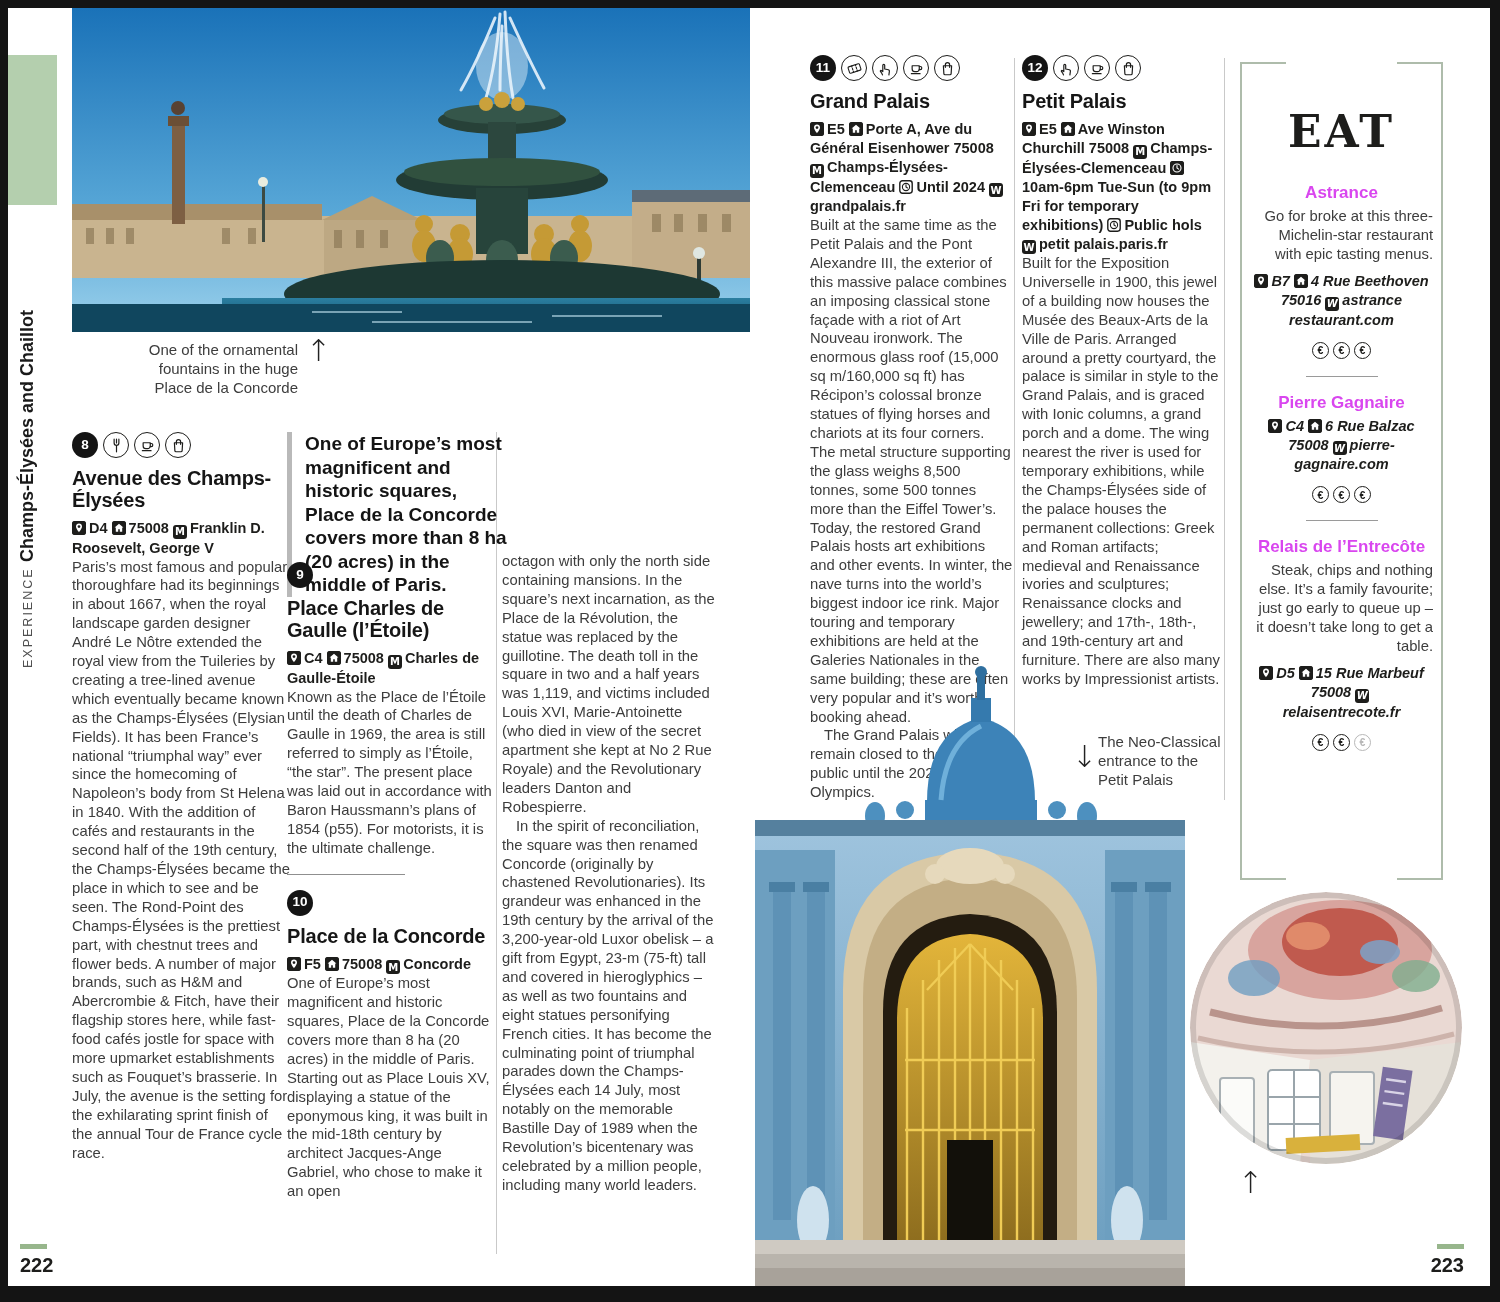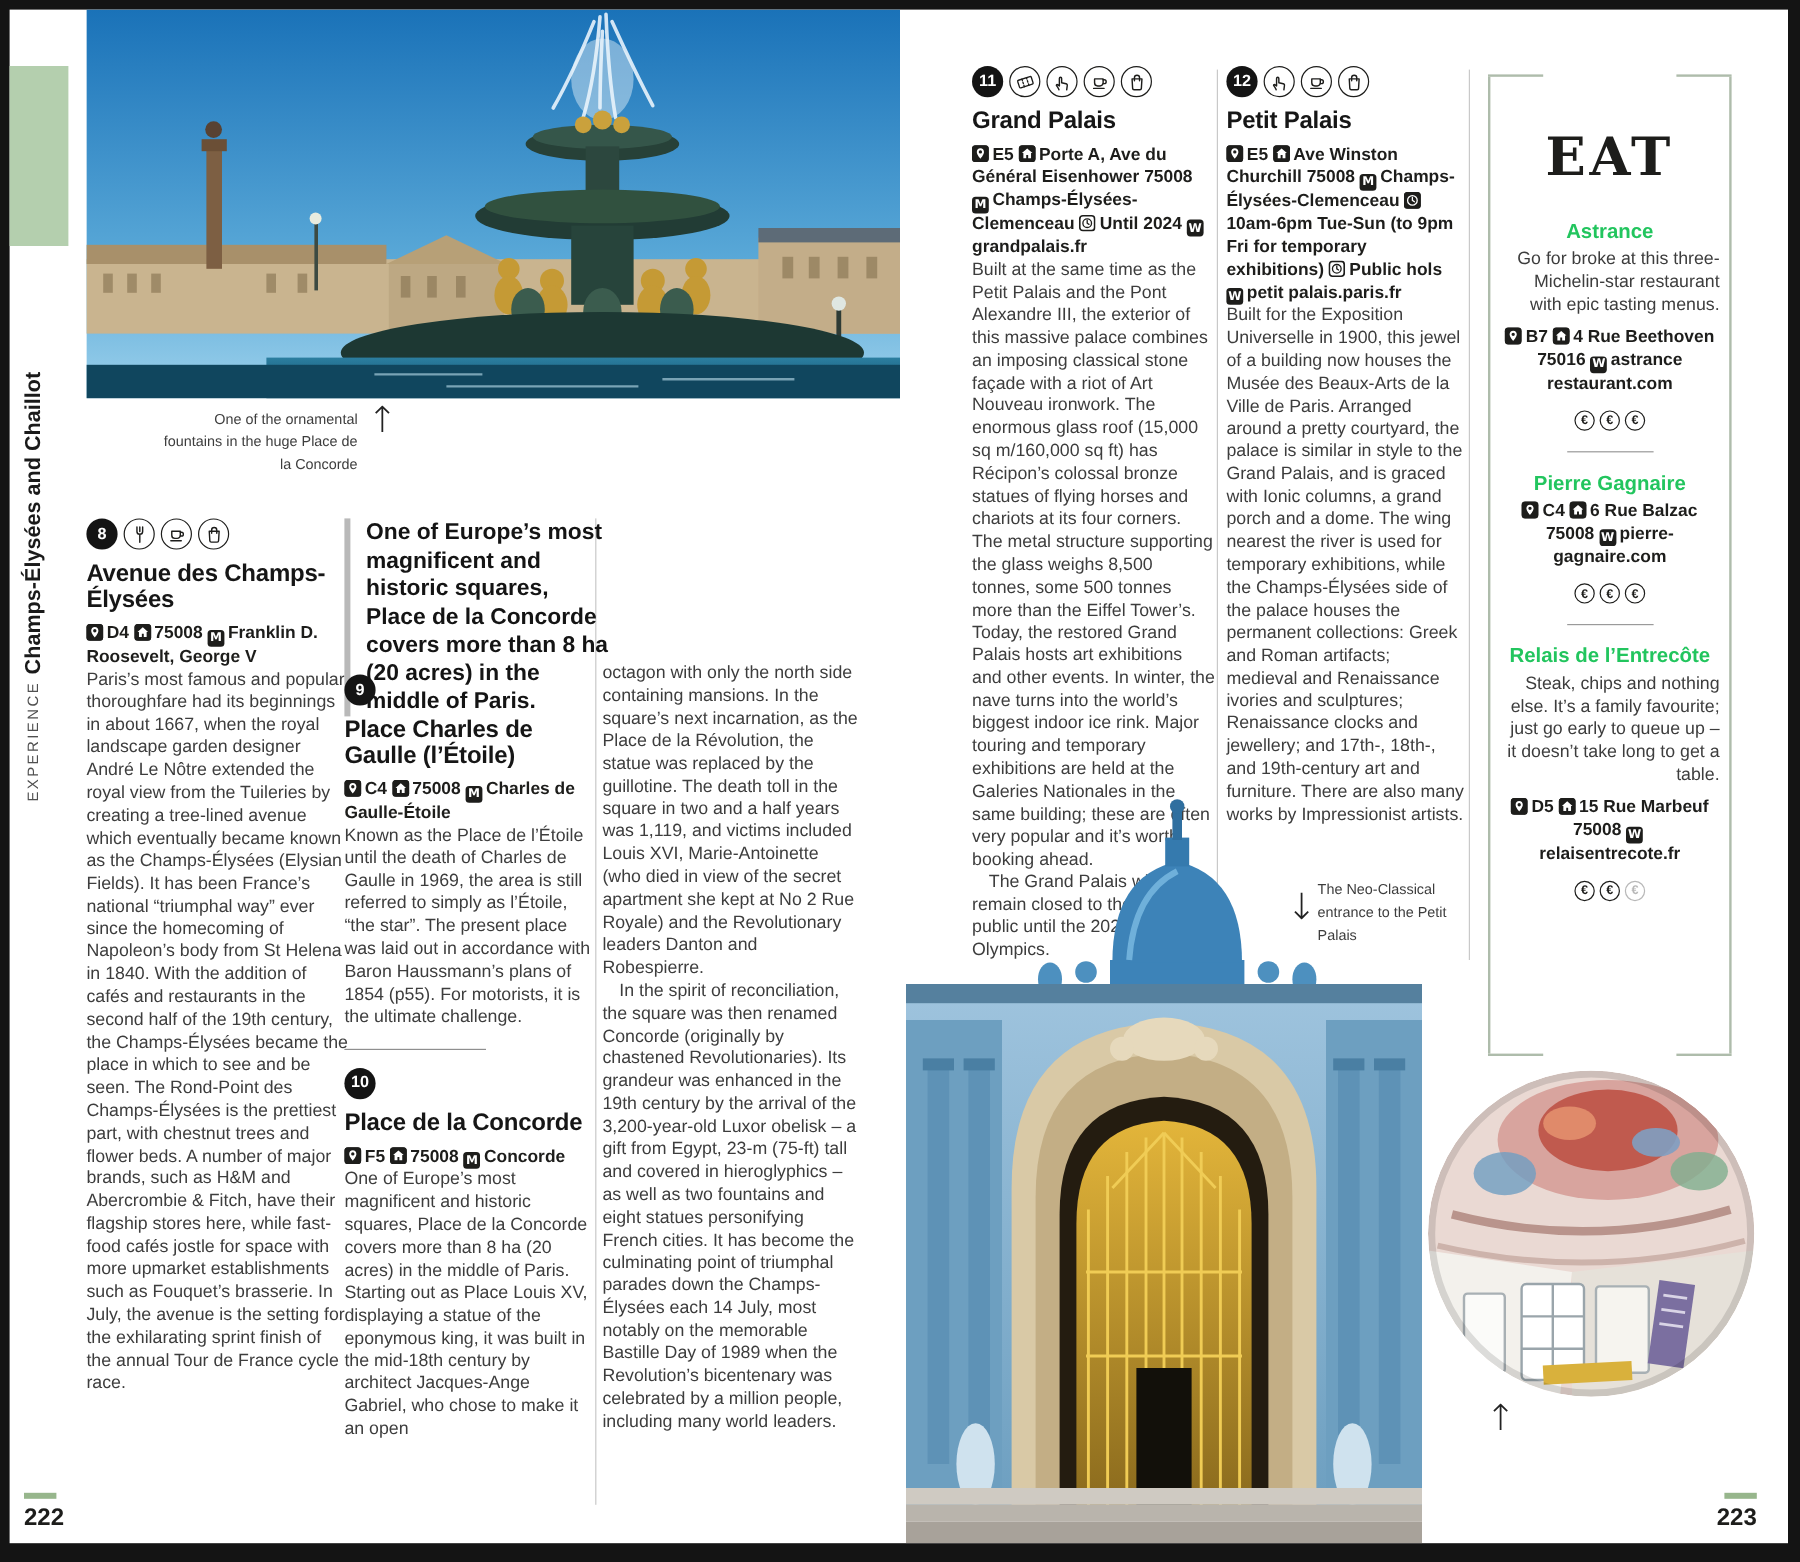--- a/index.html
+++ b/index.html
@@ -36,32 +36,32 @@
   .divider{border:none;border-top:1.5px solid #8f8f8f;width:118px;margin:16px 0 15px 0;}
 
   
   .quote{position:absolute;left:287px;top:432px;width:206px;padding-left:13px;border-left:5px solid #b9b9b9;
          font-size:19px;line-height:23.5px;font-weight:700;color:#141414;}
 
   
   .vrule{position:absolute;width:1px;background:#c9c9c9;}
 
   
-  .cap{position:absolute;font-size:12px;line-height:19px;color:#3d3d3d;}
+  .cap{position:absolute;font-size:15px;line-height:19px;color:#3d3d3d;}
   .arrow{position:absolute;font-size:30px;font-weight:200;color:#222;font-family:"DejaVu Sans",sans-serif;line-height:30px;}
 
   
   .eatbox{position:absolute;left:1240px;top:64px;width:203px;height:814px;border-left:2px solid #aebcab;
           border-right:2px solid #aebcab;box-sizing:border-box;text-align:center;}
   .eatbox .hseg{position:absolute;height:2px;background:#aebcab;width:46px;}
   .eat-title{font-family:"DejaVu Serif","Liberation Serif",serif;font-size:44px;font-weight:800;
              letter-spacing:3px;color:#1d1d1b;margin:42px 0 26px 0;}
-  .eat-name{font-size:17px;font-weight:700;color:#22c55e;margin:0 0 4px 0;}
+  .eat-name{font-size:17px;font-weight:700;color:#d946ef;margin:0 0 4px 0;}
   .eat-desc{font-size:14.8px;line-height:19px;margin:0 8px 8px 8px;color:#3d3d3d;text-align:right;}
-  .eat-details{font-size:14.5px;line-height:19px;font-weight:700;color:#1d1d1b;margin:0 10px;}
+  .eat-details{font-size:14.5px;line-height:19px;font-weight:700;color:#1d1d1b;margin:0 10px;font-style:italic;}
   .price{margin:12px 0 0 0;display:flex;justify-content:center;gap:4px;}
   .euro{width:17px;height:17px;border-radius:50%;border:1.4px solid #1d1d1b;color:#1d1d1b;font-size:10.5px;
         font-weight:700;display:inline-flex;align-items:center;justify-content:center;box-sizing:border-box;}
   .euro.muted{border-color:#b8b8b8;color:#b8b8b8;}
   .eat-hr{border:none;border-top:1.5px solid #9a9a9a;width:72px;margin:17px auto 16px auto;}
 
   
   .photo{position:absolute;display:block;}
   .circle-photo{border-radius:50%;overflow:hidden;}
 

